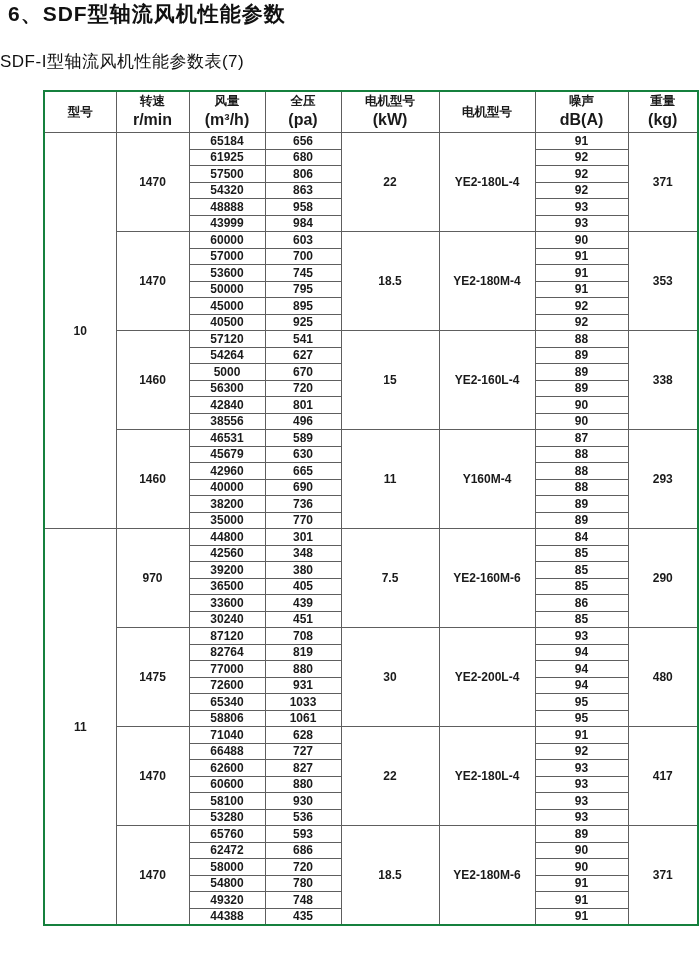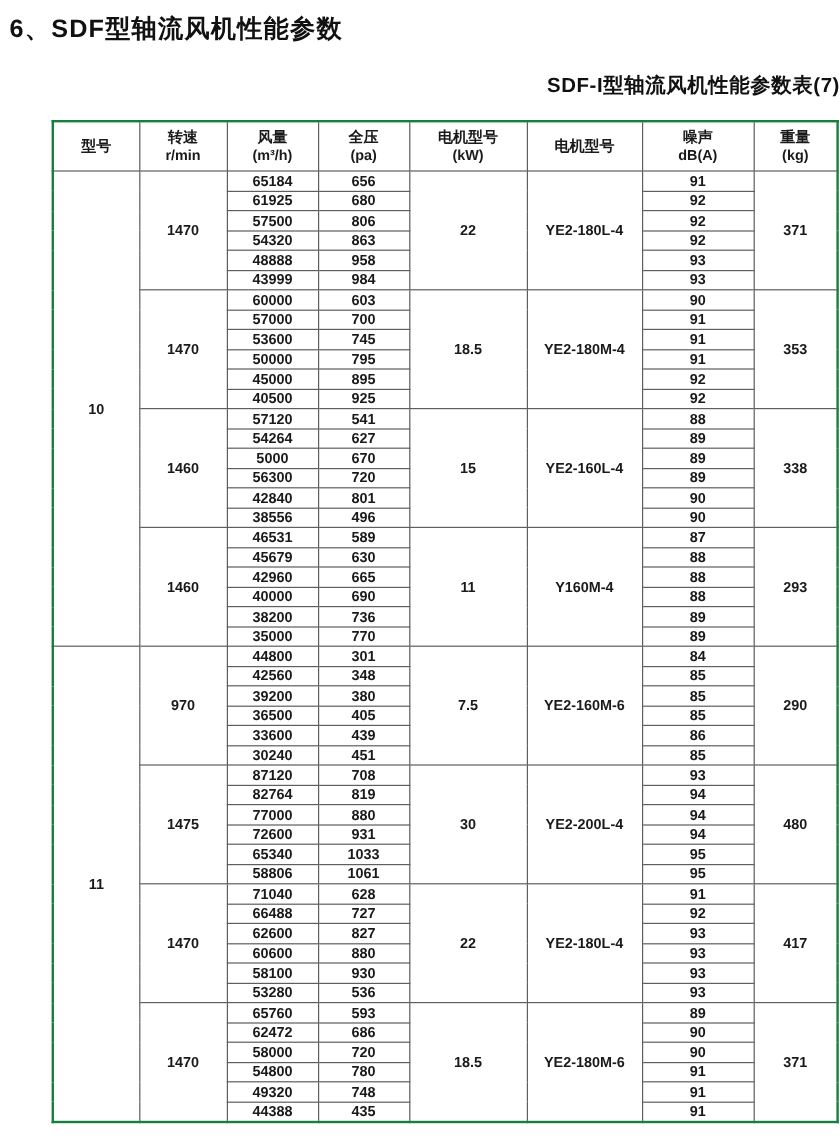--- a/index.html
+++ b/index.html
@@ -8,28 +8,28 @@
     background: #ffffff;
     width: 700px;
     height: 953px;
     font-family: "Liberation Sans", "DejaVu Sans", sans-serif;
     color: #1a1a1a;
     overflow: hidden;
   }
   .heading {
     font-size: 21px;
     font-weight: bold;
-    margin: 10px 0 0 8px;
+    margin: 0 0 0 8px;
     letter-spacing: 1px;
     color: #111;
   }
   .caption {
-    text-align: right;
+    text-align: left;
     font-size: 17px;
-    font-weight: bold;
+    font-weight: normal;
     margin-top: 22px;
     letter-spacing: 0.5px;
     color: #111;
   }
   table.spec {
     border-collapse: collapse;
     table-layout: fixed;
     width: 654px;
     margin: 17px 0 0 43px;
     border: 2px solid #15803d;
@@ -50,21 +50,21 @@
     padding: 0;
     font-size: 12px;
     font-weight: bold;
     line-height: 1;
     text-align: center;
     vertical-align: middle;
     white-space: nowrap;
   }
   th .sub {
     display: block;
-    font-size: 12px;
+    font-size: 16px;
   }
 </style>
 </head>
 <body>
 
 <div class="heading">6、SDF型轴流风机性能参数</div>
 <div class="caption">SDF-I型轴流风机性能参数表(7)</div>
 
 <table class="spec">
   <colgroup>

